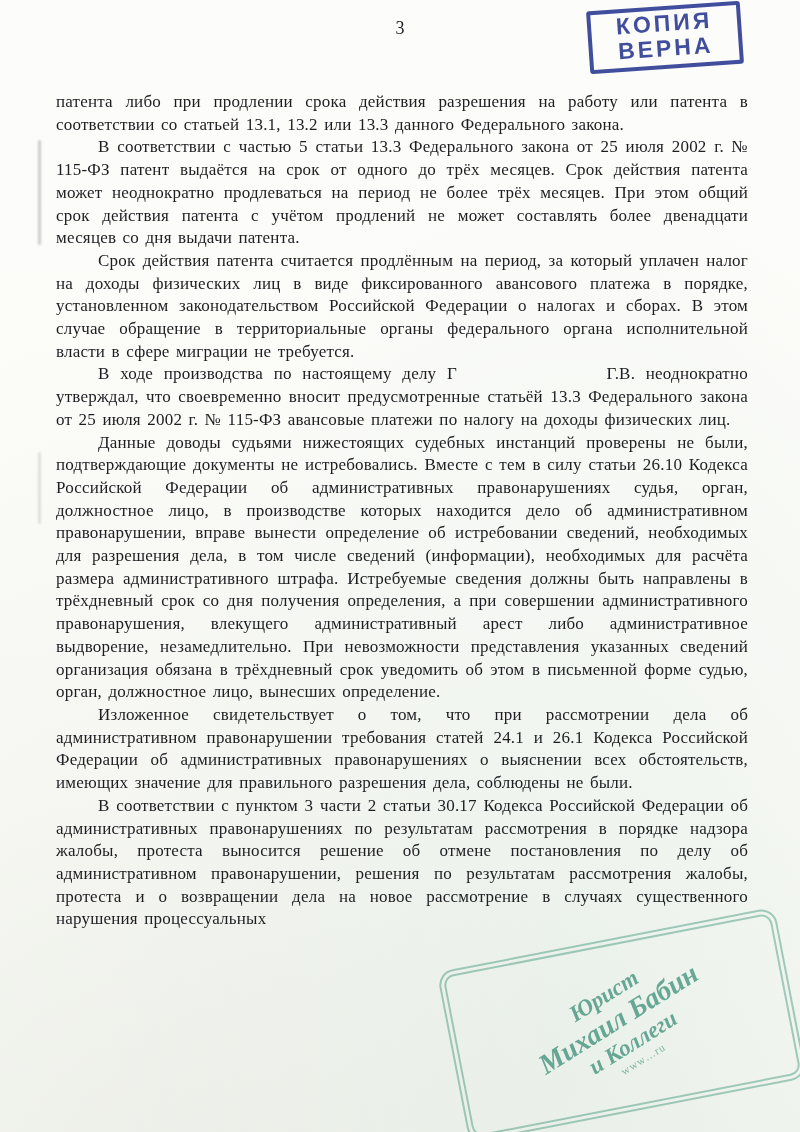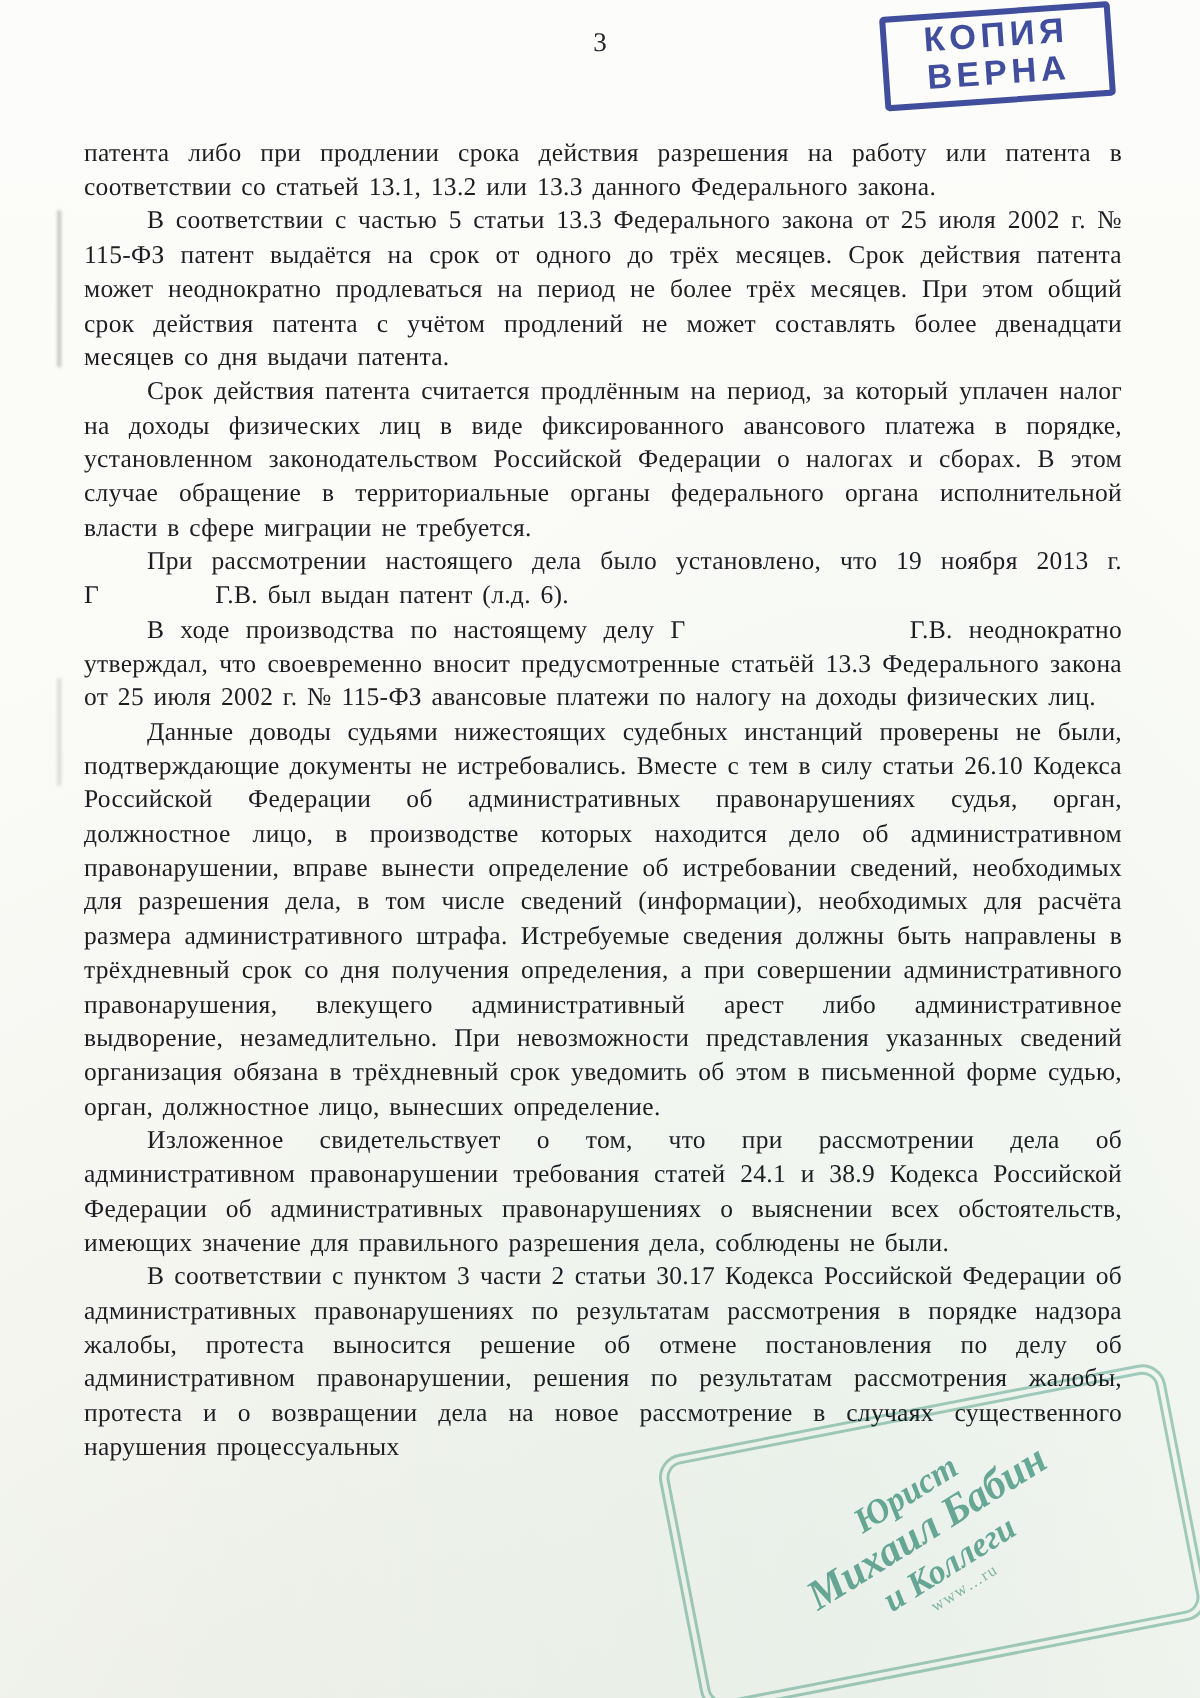--- a/index.html
+++ b/index.html
@@ -63,24 +63,23 @@
 
   <div class="stamp">
     <div>КОПИЯ</div>
     <div>ВЕРНА</div>
   </div>
 
   <div class="doc-text">
     <p class="continuation">патента либо при продлении срока действия разрешения на работу или патента в соответствии со статьей 13.1, 13.2 или 13.3 данного Федерального закона.</p>
     <p>В соответствии с частью 5 статьи 13.3 Федерального закона от 25 июля 2002 г. № 115-ФЗ патент выдаётся на срок от одного до трёх месяцев. Срок действия патента может неоднократно продлеваться на период не более трёх месяцев. При этом общий срок действия патента с учётом продлений не может составлять более двенадцати месяцев со дня выдачи патента.</p>
     <p>Срок действия патента считается продлённым на период, за который уплачен налог на доходы физических лиц в виде фиксированного авансового платежа в порядке, установленном законодательством Российской Федерации о налогах и сборах. В этом случае обращение в территориальные органы федерального органа исполнительной власти в сфере миграции не требуется.</p>
-    <p>При рассмотрении настоящего дела было установлено, что 19 ноября 2013 г. Г&nbsp;&nbsp;&nbsp;&nbsp;&nbsp;&nbsp;&nbsp;&nbsp;&nbsp;&nbsp;&nbsp;&nbsp;Г.В. был выдан патент (л.д. 6).</p>
     <p>В ходе производства по настоящему делу Г&nbsp;&nbsp;&nbsp;&nbsp;&nbsp;&nbsp;&nbsp;&nbsp;&nbsp;&nbsp;&nbsp;&nbsp;&nbsp;&nbsp;Г.В. неоднократно утверждал, что своевременно вносит предусмотренные статьёй 13.3 Федерального закона от 25 июля 2002 г. № 115-ФЗ авансовые платежи по налогу на доходы физических лиц.</p>
     <p>Данные доводы судьями нижестоящих судебных инстанций проверены не были, подтверждающие документы не истребовались. Вместе с тем в силу статьи 26.10 Кодекса Российской Федерации об административных правонарушениях судья, орган, должностное лицо, в производстве которых находится дело об административном правонарушении, вправе вынести определение об истребовании сведений, необходимых для разрешения дела, в том числе сведений (информации), необходимых для расчёта размера административного штрафа. Истребуемые сведения должны быть направлены в трёхдневный срок со дня получения определения, а при совершении административного правонарушения, влекущего административный арест либо административное выдворение, незамедлительно. При невозможности представления указанных сведений организация обязана в трёхдневный срок уведомить об этом в письменной форме судью, орган, должностное лицо, вынесших определение.</p>
-    <p>Изложенное свидетельствует о том, что при рассмотрении дела об административном правонарушении требования статей 24.1 и 38.9 Кодекса Российской Федерации об административных правонарушениях о выяснении всех обстоятельств, имеющих значение для правильного разрешения дела, соблюдены не были.</p>
+    <p>Изложенное свидетельствует о том, что при рассмотрении дела об административном правонарушении требования статей 24.1 и 26.1 Кодекса Российской Федерации об административных правонарушениях о выяснении всех обстоятельств, имеющих значение для правильного разрешения дела, соблюдены не были.</p>
     <p>В соответствии с пунктом 3 части 2 статьи 30.17 Кодекса Российской Федерации об административных правонарушениях по результатам рассмотрения в порядке надзора жалобы, протеста выносится решение об отмене постановления по делу об административном правонарушении, решения по результатам рассмотрения жалобы, протеста и о возвращении дела на новое рассмотрение в случаях существенного нарушения процессуальных</p>
   </div>
 
   <div class="watermark">
     <div class="wm-inner">
       <div class="wm-l1">Юрист</div>
       <div class="wm-l2">Михаил Бабин</div>
       <div class="wm-l3">и Коллеги</div>
       <div class="wm-url">www…ru</div>
     </div>

